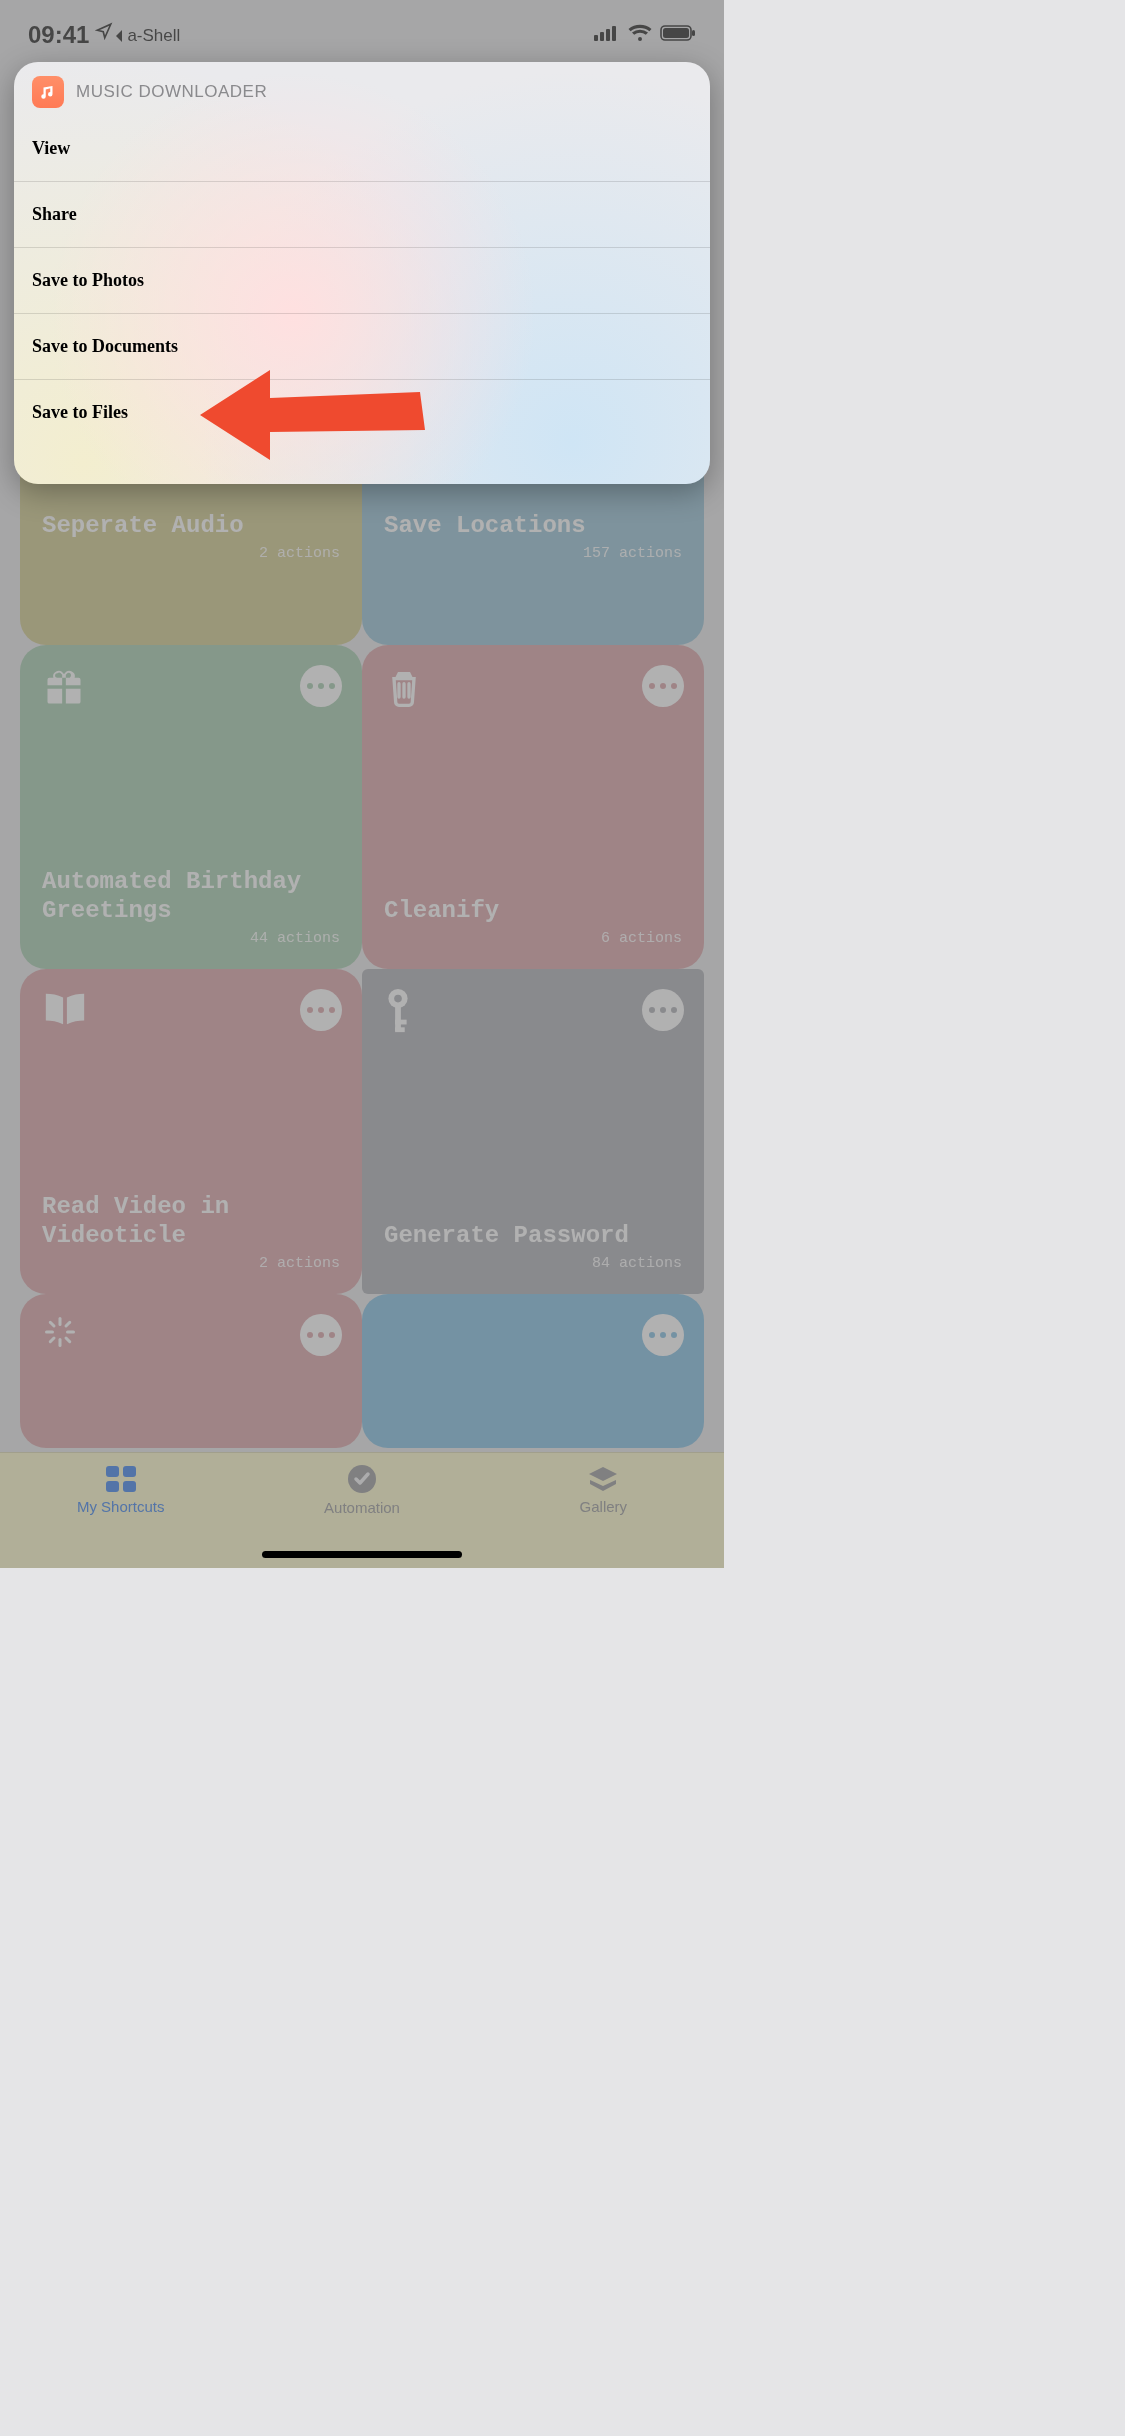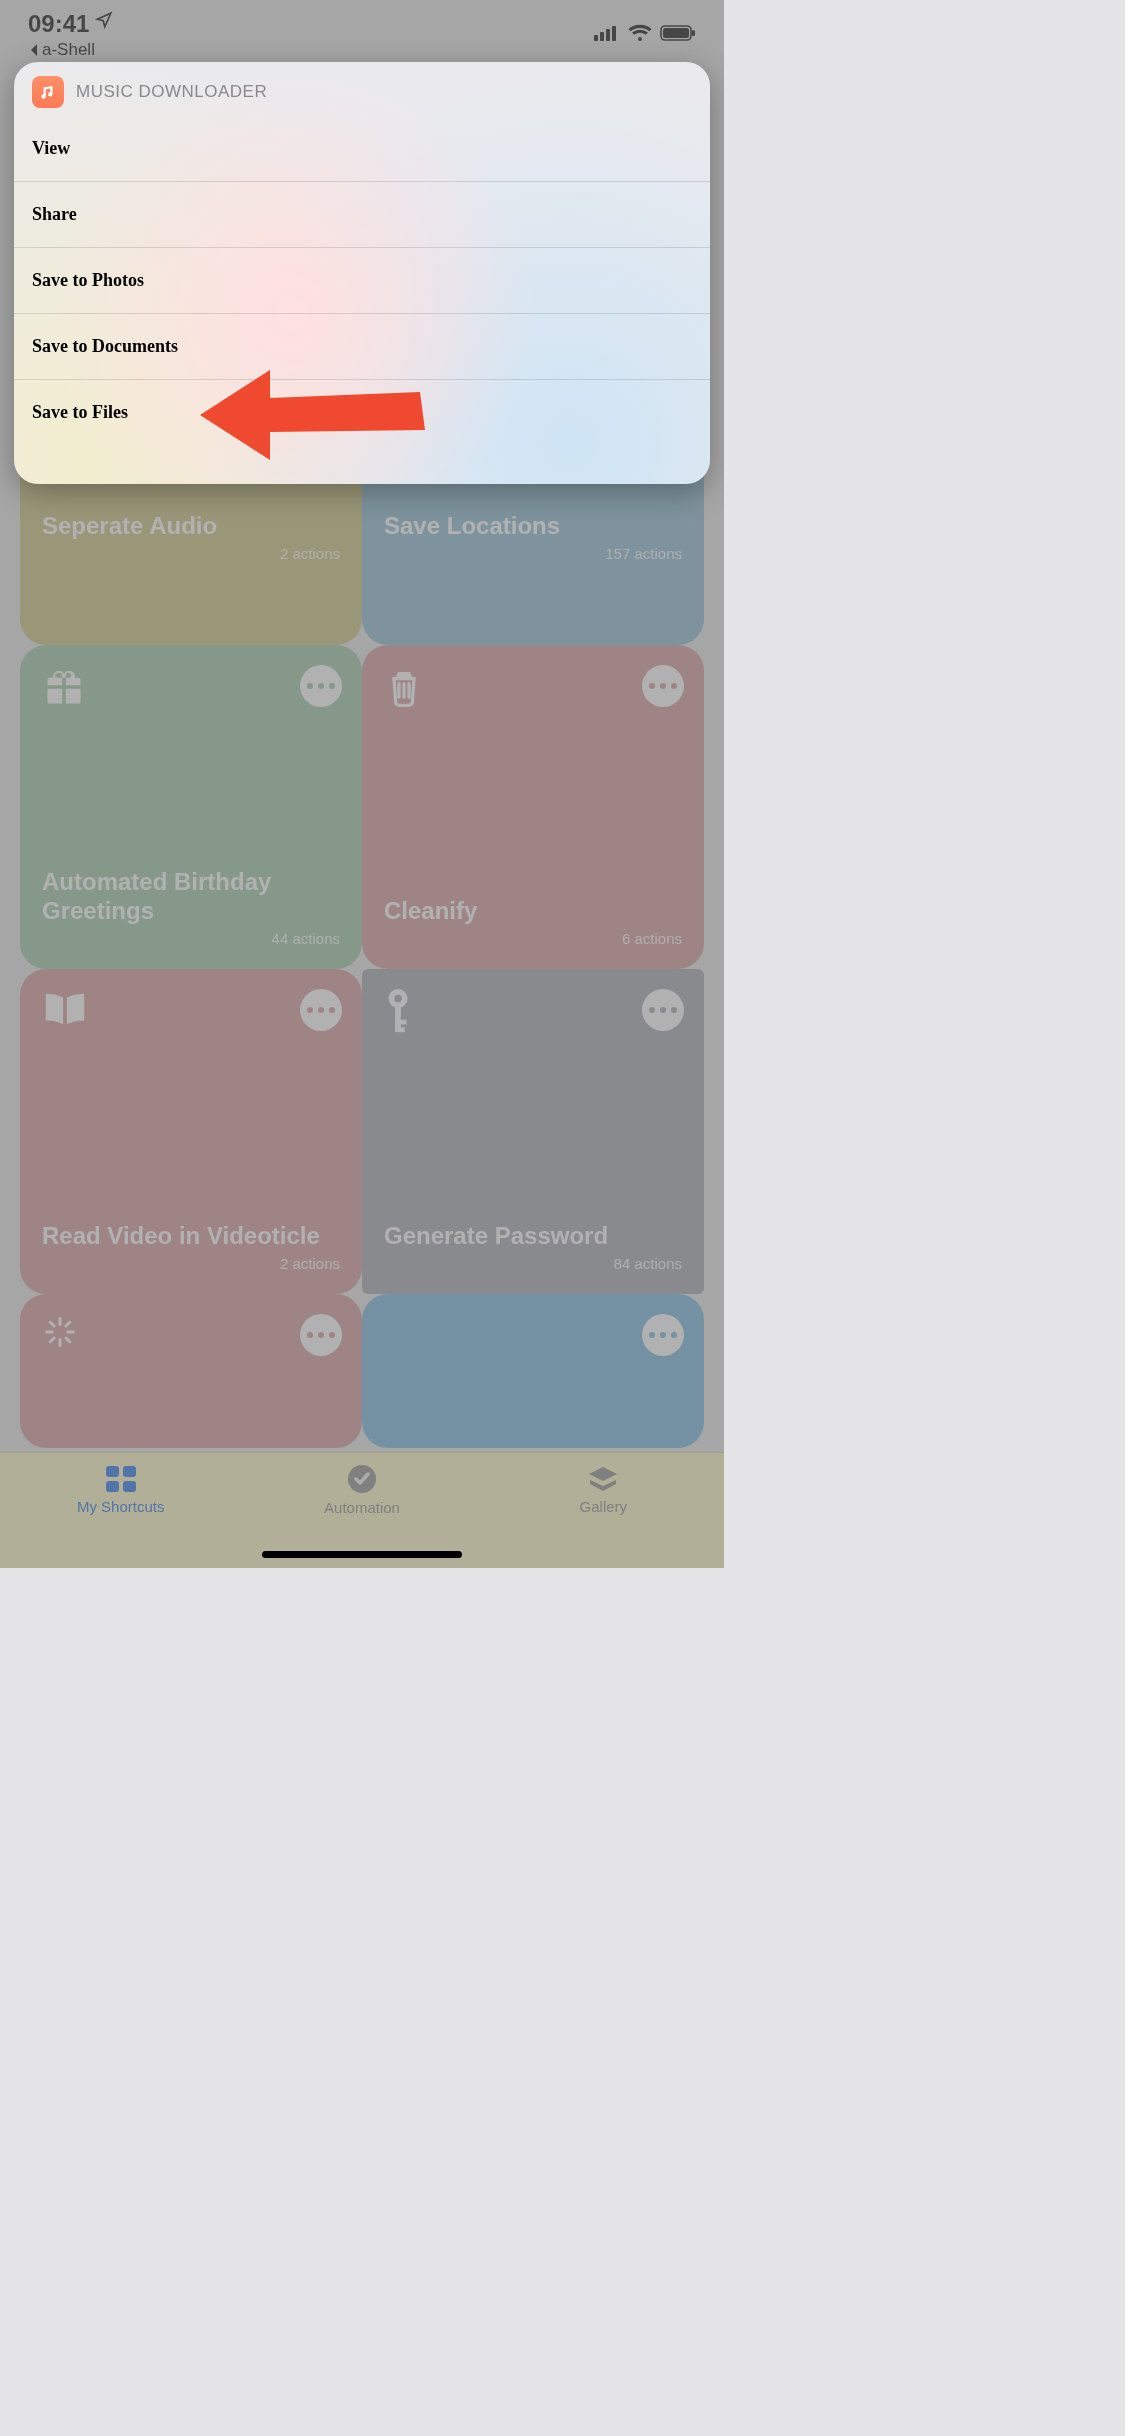--- a/index.html
+++ b/index.html
@@ -18,35 +18,36 @@
   .status-bar {
     position: absolute;
     top: 0; left: 0; right: 0;
     height: 70px;
     display: flex;
     align-items: center;
     justify-content: space-between;
     padding: 0 28px;
     z-index: 3;
   }
-  .status-left { display:flex; flex-direction:column; }
+  .status-left { display:flex; flex-direction:row;align-items:center; }
   .clock-row { display:flex; align-items:center; gap:6px; }
   .clock { font-size: 24px; font-weight: 700; color:#000; }
   .loc-icon { display:inline-block; transform: translateY(-2px); }
   .back-app { display:flex; align-items:center; gap:2px; margin-top:2px; color:#000; font-size:17px;}
   .back-app svg { display:block; }
   .status-right { display:flex; align-items:center; gap:8px; }
 
   
   .grid-area {
     position:absolute;
     top: 0; left:0; right:0; bottom:0;
     padding: 430px 20px 120px 20px;
     display:grid;
     grid-template-columns: 1fr 1fr;
+    font-family: Liberation Mono, monospace;
   }
   .card {
     border-radius: 26px;
     padding: 22px;
     color:#fff;
     position:relative;
     display:flex;
     flex-direction:column;
     justify-content:flex-end;
     min-height: 230px;

